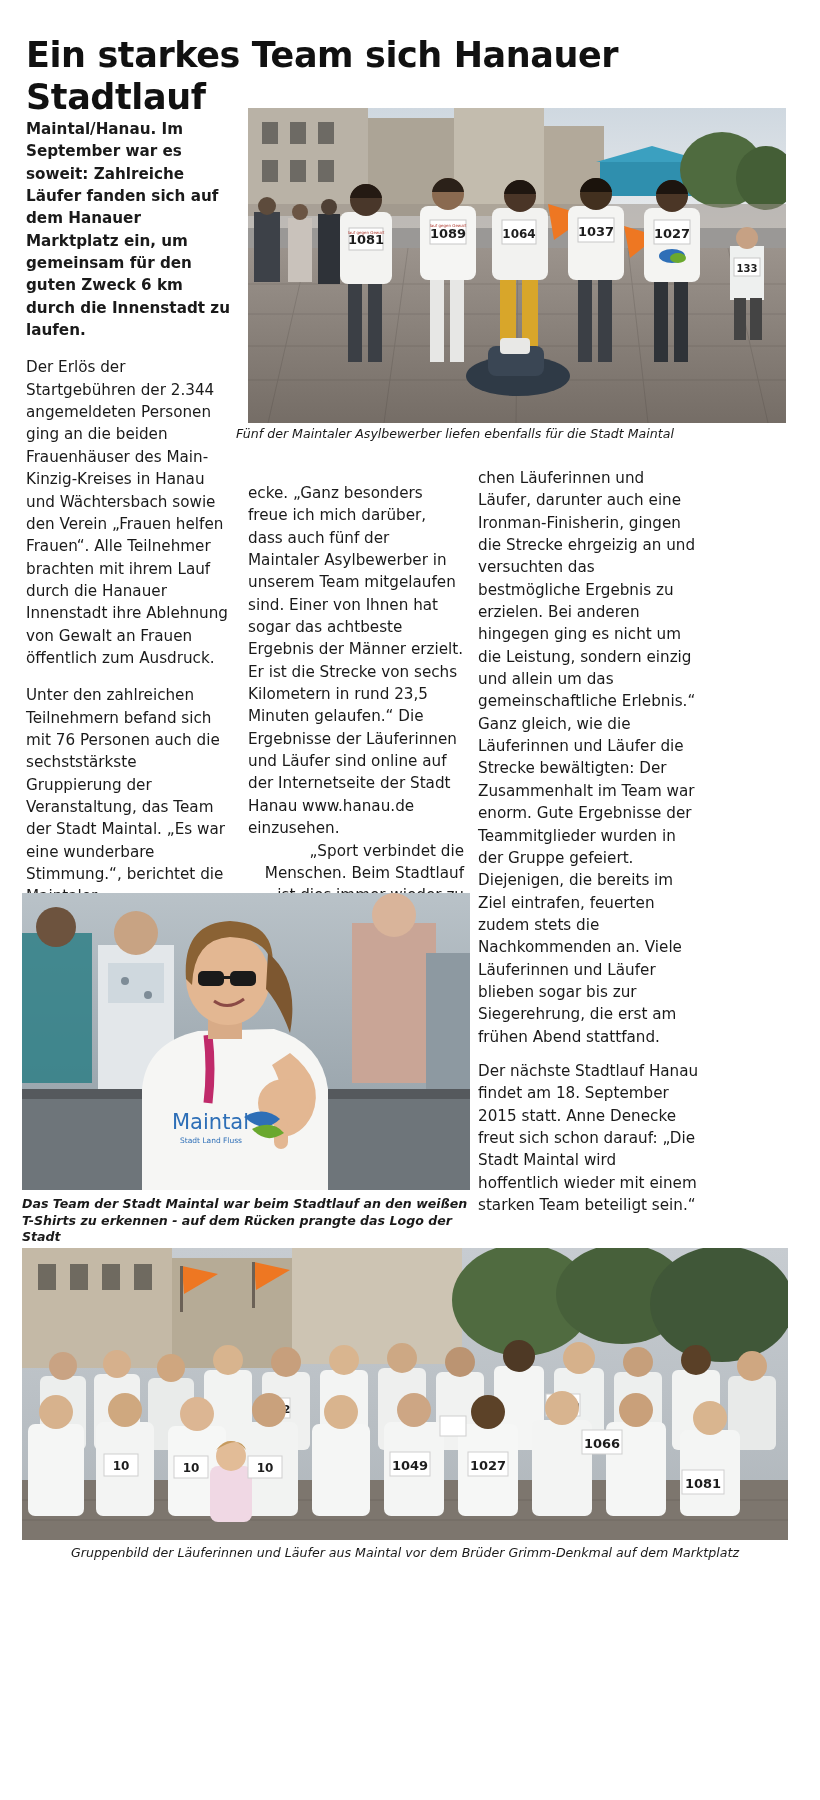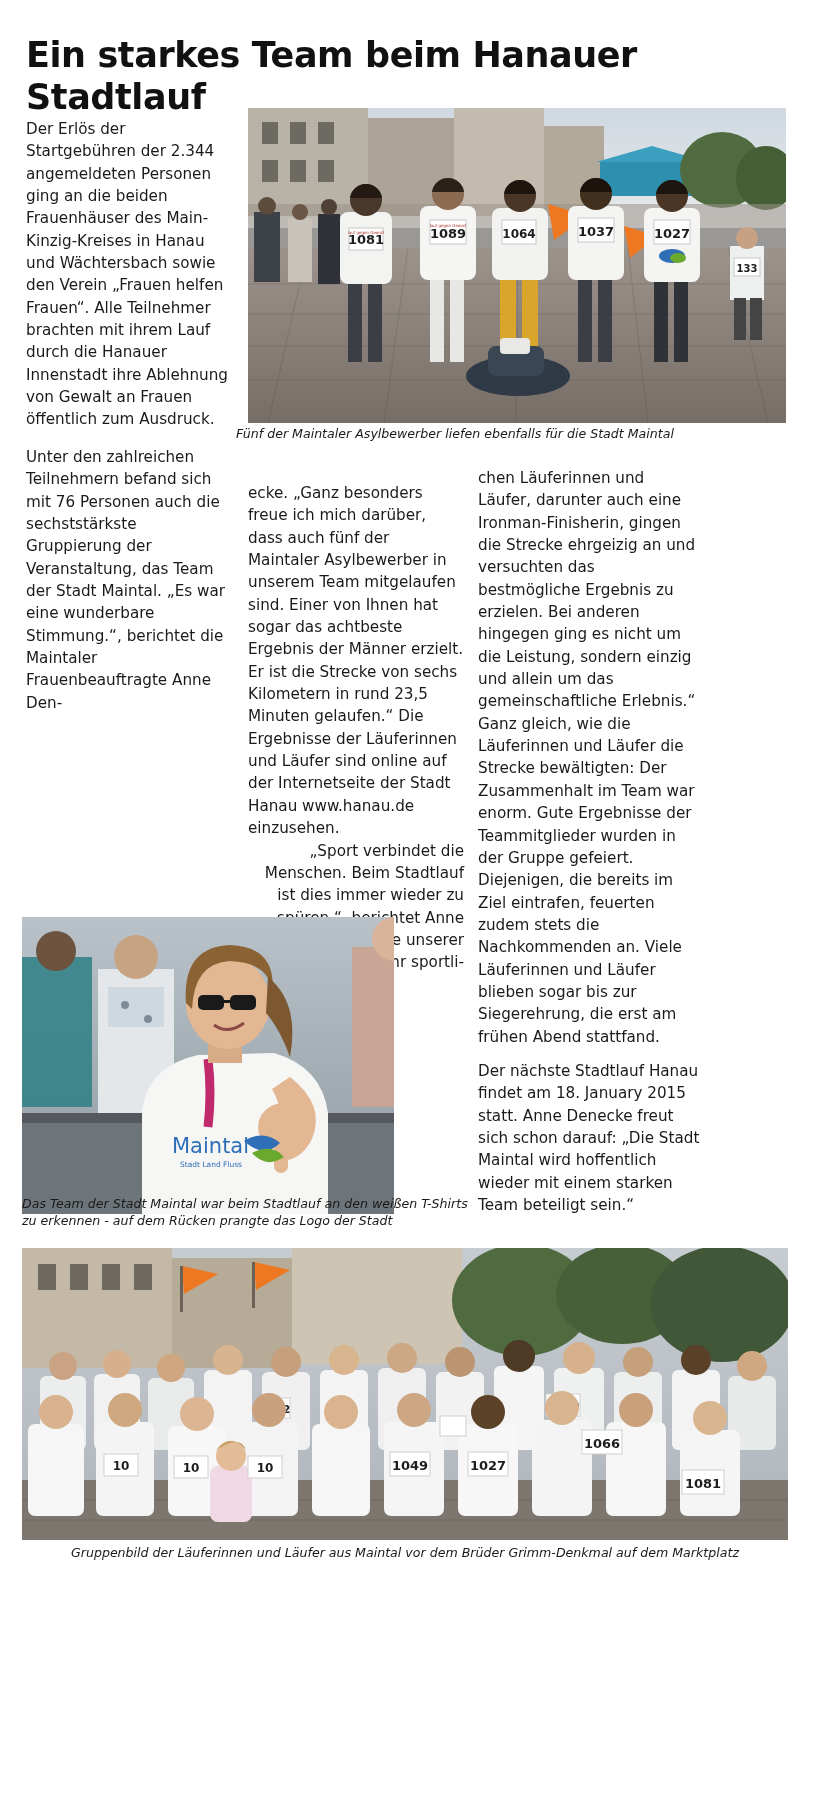--- a/index.html
+++ b/index.html
@@ -88,34 +88,35 @@
     top: 455px;
     width: 222px;
     font-size: 15.2px;
     line-height: 1.47;
   }
   .col-right p { margin: 12px 0 12px 0; }
   
   .photo-portrait {
     position: absolute;
     left: 22px;
-    top: 917px;
-    width: 372px;
+    top: 893px;
+    width: 448px;
     height: 297px;
     overflow: hidden;
     background: #a16207;
   }
   .cap-portrait {
     position: absolute;
     left: 22px;
     top: 1196px;
     width: 452px;
     font-size: 12.6px;
     font-style: italic;
     line-height: 1.32;
+    font-weight: bold;
   }
   
   .photo-bottom {
     position: absolute;
     left: 22px;
     top: 1248px;
     width: 766px;
     height: 292px;
     overflow: hidden;
     background: #8e939a;
@@ -129,23 +130,24 @@
     font-style: italic;
     line-height: 1.3;
     text-align: center;
   }
 </style>
 </head>
 <body>
 
 <div class="page">
 
-  <h1 class="headline">Ein starkes Team beim Hanauer Stadtlauf</h1>
+  <h1 class="headline">Ein starkes Team sich Hanauer Stadtlauf</h1>
 
   <div class="col-intro">
+    <p class="lead">Maintal/Hanau. Im September war es soweit: Zahlreiche Läufer fanden sich auf dem Hanauer Marktplatz ein, um gemeinsam für den guten Zweck 6 km durch die Innenstadt zu laufen.</p>
     <p>Der Erlös der Startgebühren der 2.344 angemeldeten Personen ging an die beiden Frauenhäuser des Main-Kinzig-Kreises in Hanau und Wächtersbach sowie den Verein „Frauen helfen Frauen“. Alle Teilnehmer brachten mit ihrem Lauf durch die Hanauer Innenstadt ihre Ablehnung von Gewalt an Frauen öffentlich zum Ausdruck.</p>
     <p>Unter den zahlreichen Teilnehmern befand sich mit 76 Personen auch die sechststärkste Gruppierung der Veranstaltung, das Team der Stadt Maintal. „Es war eine wunderbare Stimmung.“, berichtet die Maintaler Frauenbeauftragte Anne Den-</p>
   </div>
 
   <div class="photo-top">
     <svg width="538" height="315" viewBox="0 0 538 315">
       <defs>
         <linearGradient id="skyg" x1="0" y1="0" x2="0" y2="1">
           <stop offset="0%" stop-color="#cfd8e0"></stop>
           <stop offset="100%" stop-color="#e8eaec"></stop>
@@ -273,21 +275,21 @@
   </div>
   <div class="cap-top">Fünf der Maintaler Asylbewerber liefen ebenfalls für die Stadt Maintal</div>
 
   <div class="col-mid">
     <p>ecke. „Ganz besonders freue ich mich darüber, dass auch fünf der Maintaler Asylbewerber in unserem Team mitgelaufen sind. Einer von Ihnen hat sogar das achtbeste Ergebnis der Männer erzielt. Er ist die Strecke von sechs Kilometern in rund 23,5 Minuten gelaufen.“ Die Ergebnisse der Läuferinnen und Läufer sind online auf der Internetseite der Stadt Hanau www.hanau.de einzusehen.</p>
     <p class="tail">„Sport verbindet die Menschen. Beim Stadtlauf ist dies immer wieder zu spüren.“, berichtet Anne Denecke. „Einige unserer sehr sportli-</p>
   </div>
 
   <div class="col-right">
     <p>chen Läuferinnen und Läufer, darunter auch eine Ironman-Finisherin, gingen die Strecke ehrgeizig an und versuchten das bestmögliche Ergebnis zu erzielen. Bei anderen hingegen ging es nicht um die Leistung, sondern einzig und allein um das gemeinschaftliche Erlebnis.“ Ganz gleich, wie die Läuferinnen und Läufer die Strecke bewältigten: Der Zusammenhalt im Team war enorm. Gute Ergebnisse der Teammitglieder wurden in der Gruppe gefeiert. Diejenigen, die bereits im Ziel eintrafen, feuerten zudem stets die Nachkommenden an. Viele Läuferinnen und Läufer blieben sogar bis zur Siegerehrung, die erst am frühen Abend stattfand.</p>
-    <p>Der nächste Stadtlauf Hanau findet am 18. January 2015 statt. Anne Denecke freut sich schon darauf: „Die Stadt Maintal wird hoffentlich wieder mit einem starken Team beteiligt sein.“</p>
+    <p>Der nächste Stadtlauf Hanau findet am 18. September 2015 statt. Anne Denecke freut sich schon darauf: „Die Stadt Maintal wird hoffentlich wieder mit einem starken Team beteiligt sein.“</p>
   </div>
 
   <div class="photo-portrait">
     <svg width="448" height="297" viewBox="0 0 448 297">
       <defs>
         <linearGradient id="bgp" x1="0" y1="0" x2="0" y2="1">
           <stop offset="0%" stop-color="#b9c2c8"></stop>
           <stop offset="100%" stop-color="#8e9aa2"></stop>
         </linearGradient>
       </defs>

